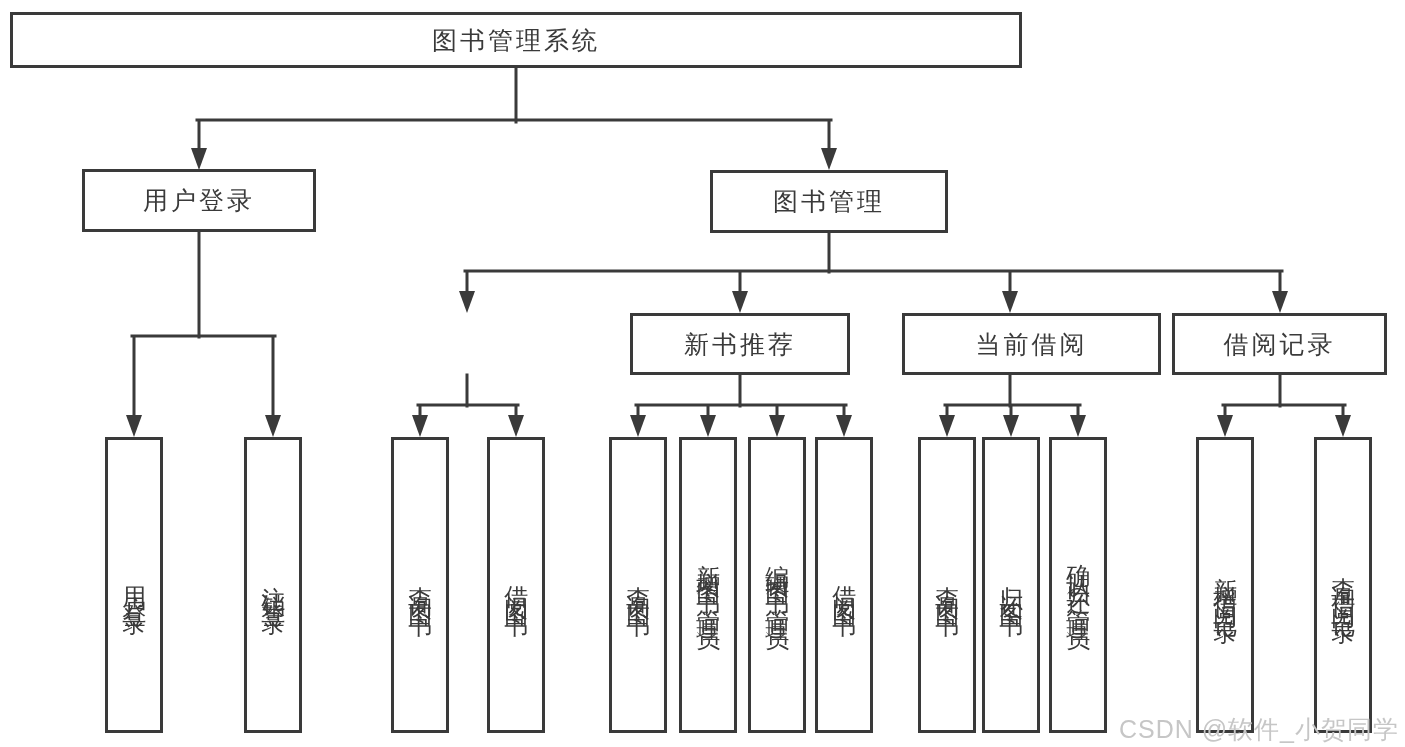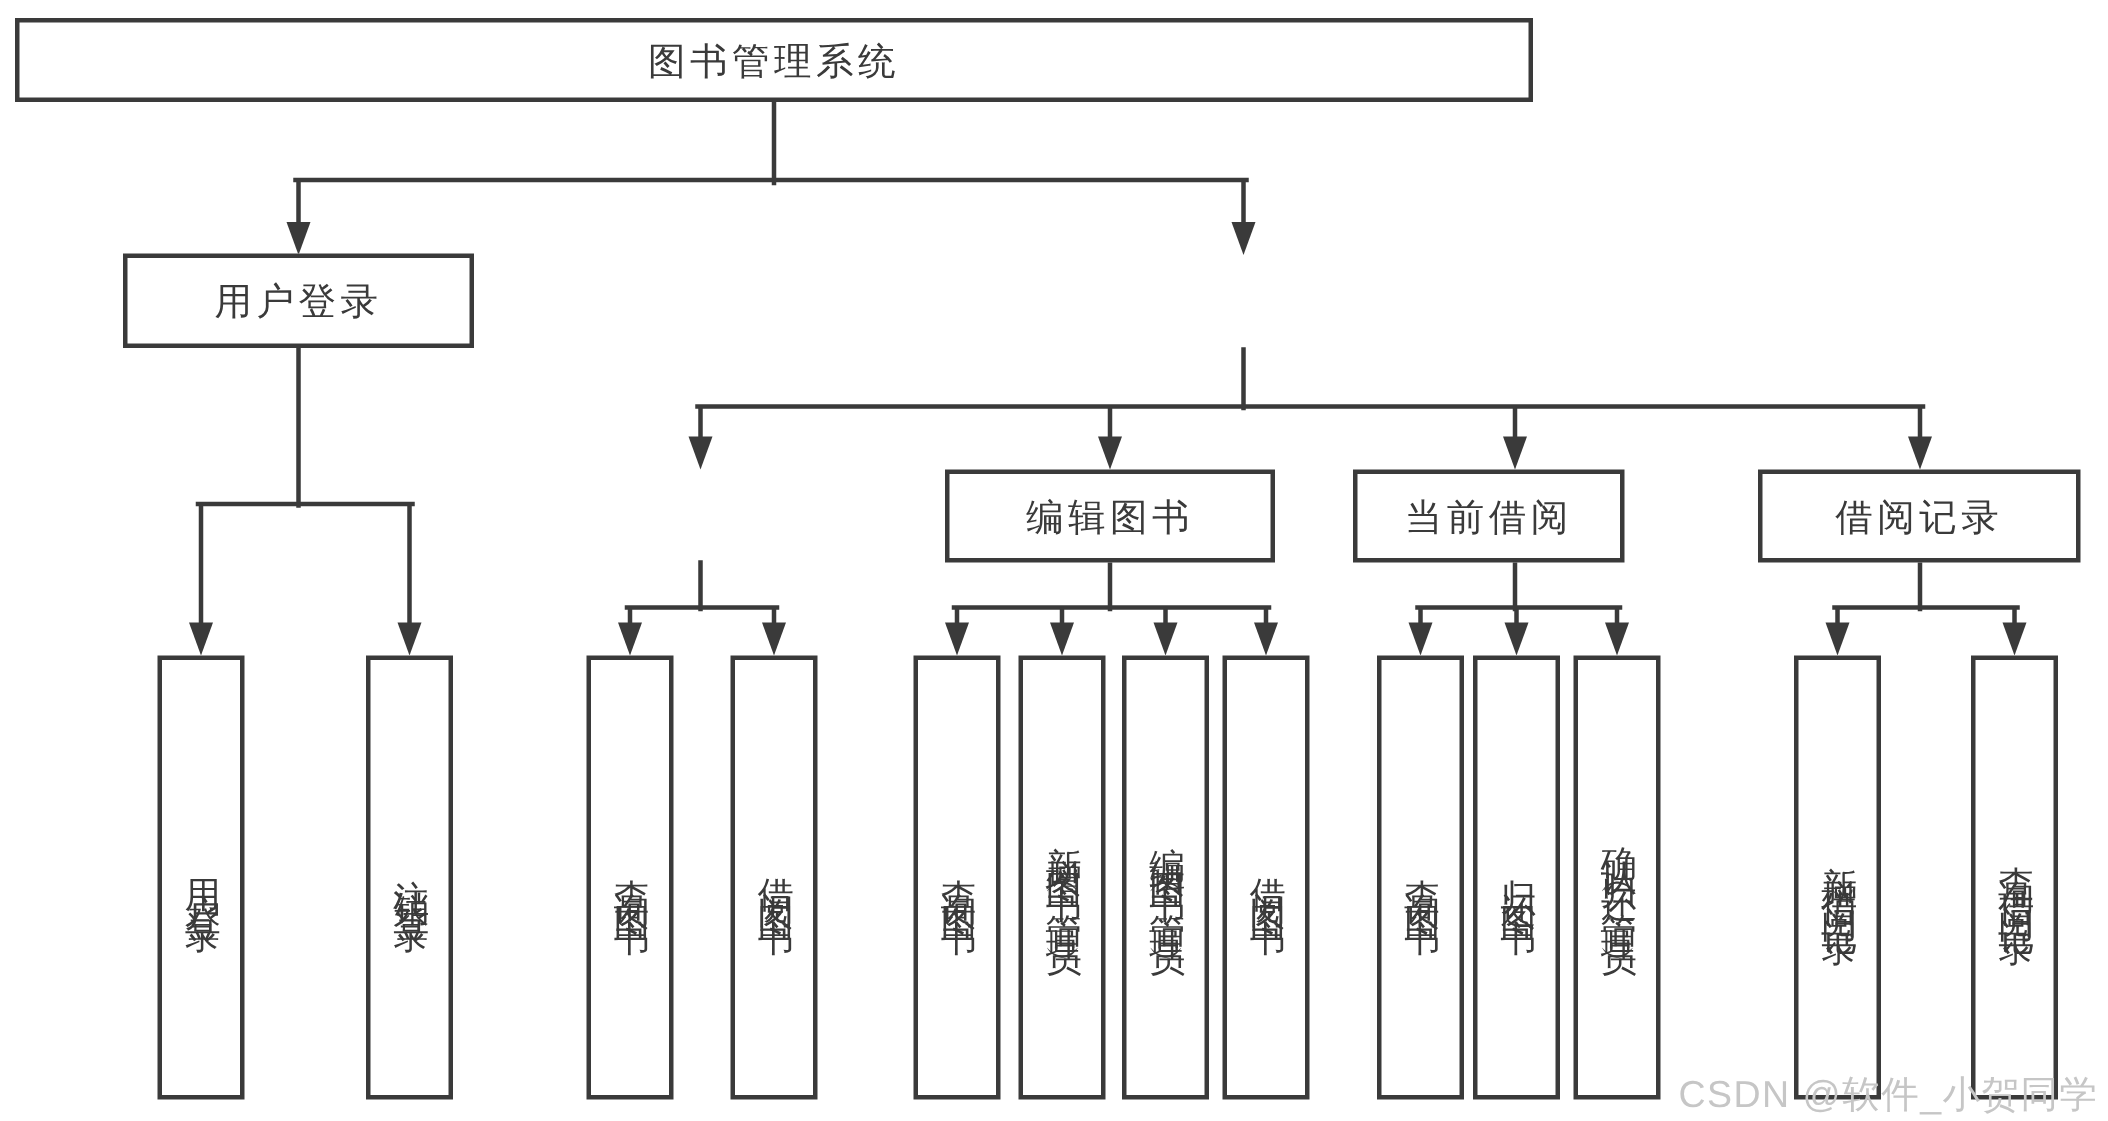--- a/index.html
+++ b/index.html
@@ -29,21 +29,21 @@
     font-size:24px;
     letter-spacing:9px;
     line-height:1.1;
     white-space:nowrap;
   }
   .root{left:10px;top:12px;width:1012px;height:56px;}
   .b-user{left:82px;top:169px;width:234px;height:63px;}
   .b-mgmt{left:710px;top:170px;width:238px;height:63px;}
   .m-rec{left:362px;top:313px;width:210px;height:62px;}
   .m-bor{left:630px;top:313px;width:220px;height:62px;}
-  .m-cur{left:902px;top:313px;width:181px;height:62px;}
+  .m-cur{left:902px;top:313px;width:259px;height:62px;}
   .m-log{left:1172px;top:313px;width:215px;height:62px;}
   .leaf{top:437px;width:58px;height:296px;}
   .l1{left:105px;}  .l2{left:244px;}
   .l3{left:391px;}  .l4{left:487px;}
   .l5{left:609px;}  .l6{left:679px;}  .l7{left:748px;}  .l8{left:815px;}
   .l9{left:918px;}  .l10{left:982px;} .l11{left:1049px;}
   .l12{left:1196px;}.l13{left:1314px;}
   #watermark{
     position:absolute;
     right:6px;bottom:1px;
@@ -88,22 +88,23 @@
       <polygon points="1003,415 1019,415 1011,437"></polygon>
       <polygon points="1070,415 1086,415 1078,437"></polygon>
       <polygon points="1217,415 1233,415 1225,437"></polygon>
       <polygon points="1335,415 1351,415 1343,437"></polygon>
     </g>
   </svg>
 
   <div class="box root hbox">图书管理系统</div>
 
   <div class="box b-user hbox">用户登录</div>
+  <div class="box b-mgmt hbox">图书管理</div>
 
-  <div class="box m-bor hbox">编辑图书</div>
+  <div class="box m-bor hbox">新书推荐</div>
   <div class="box m-cur hbox">当前借阅</div>
   <div class="box m-log hbox">借阅记录</div>
 
   <div class="box leaf l1">
     <span class="vtext">用户登录</span>
   </div>
   <div class="box leaf l2">
     <span class="vtext">注销登录</span>
   </div>
 

